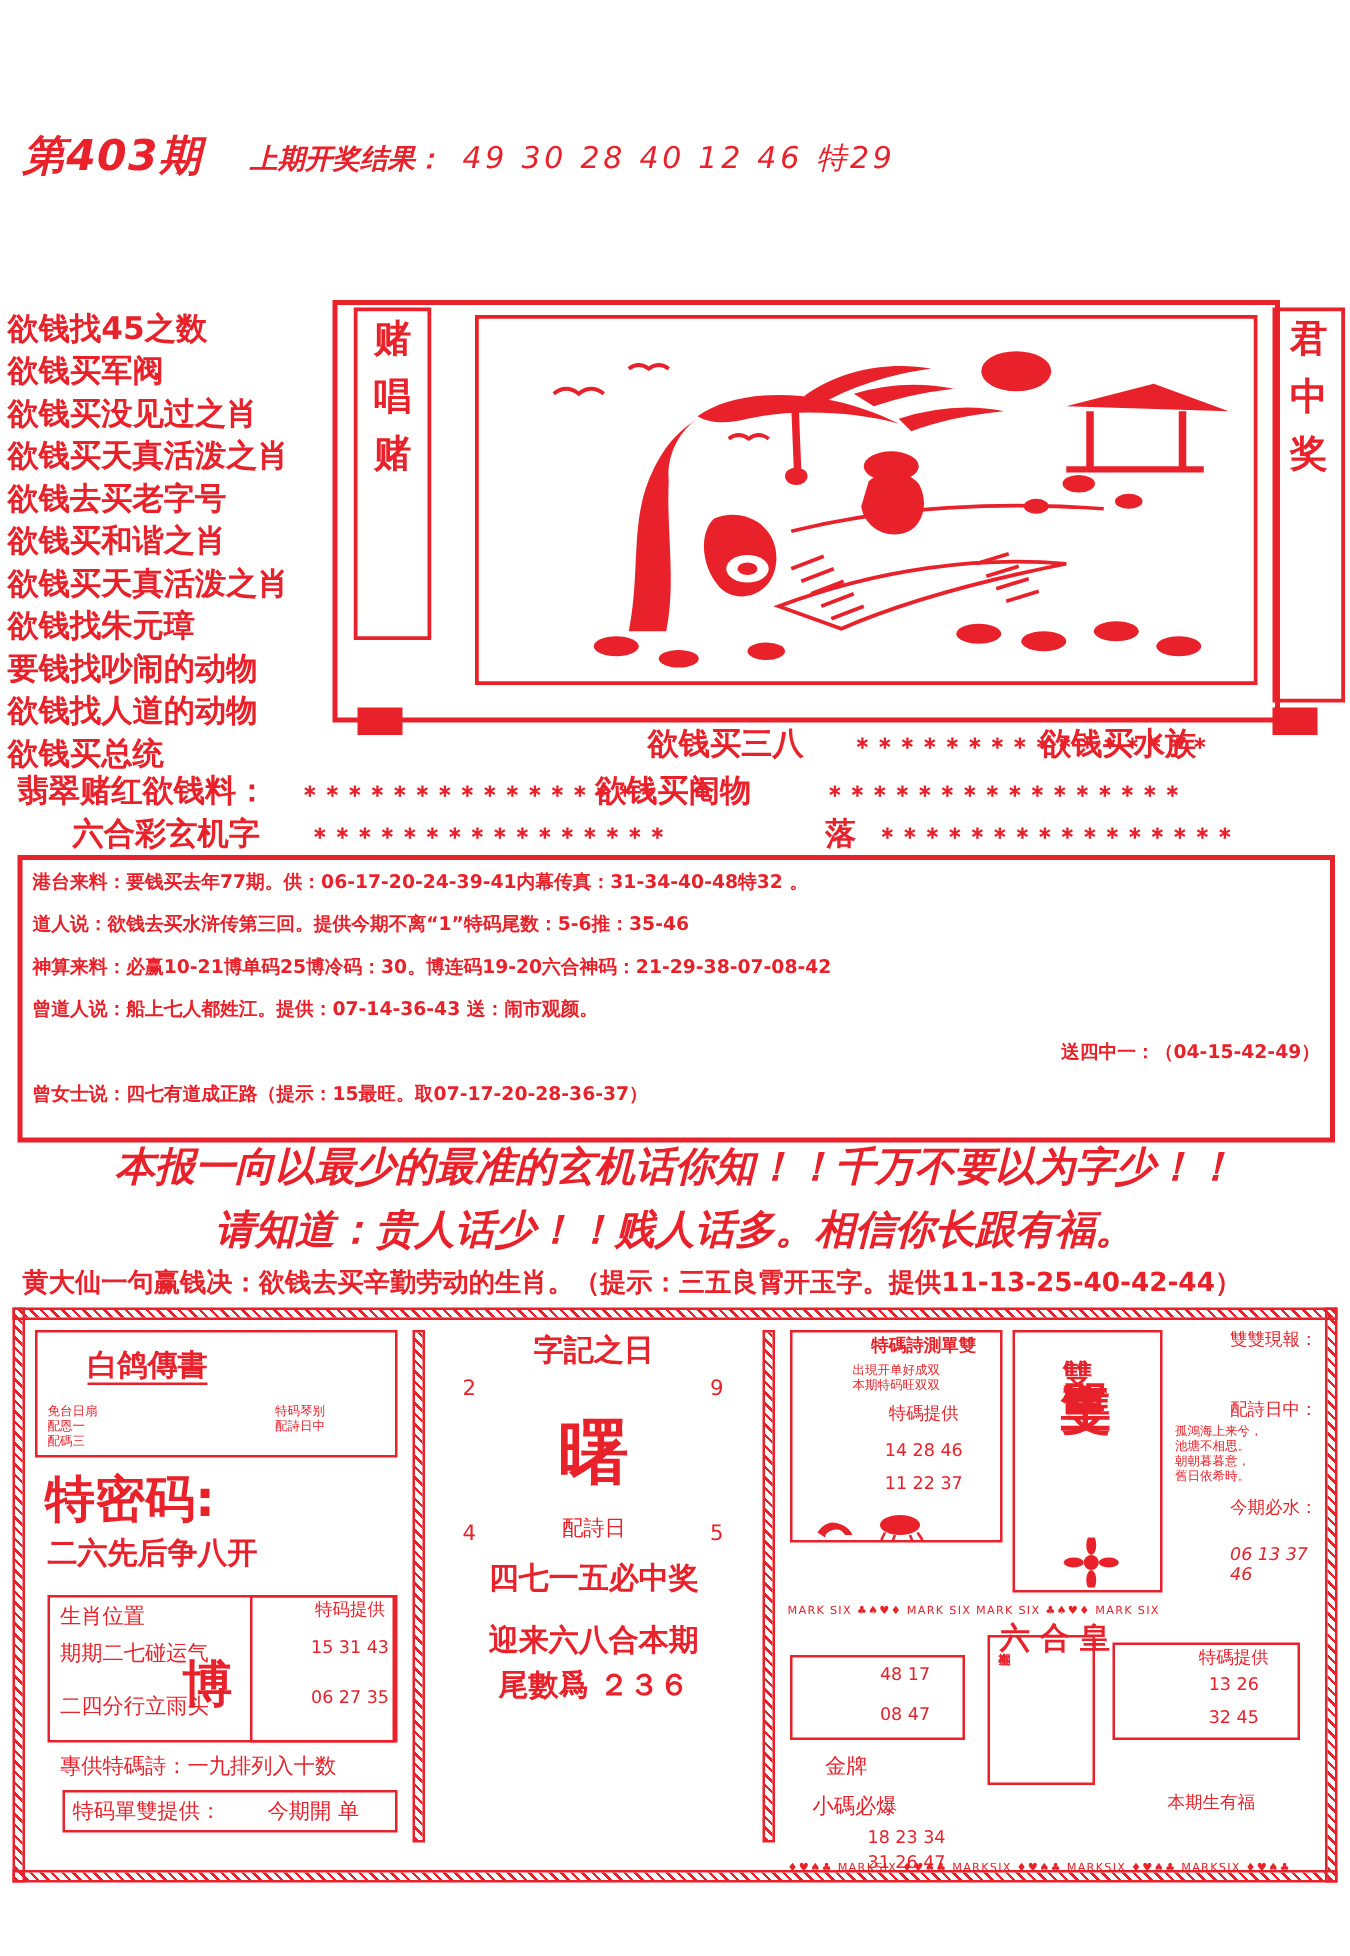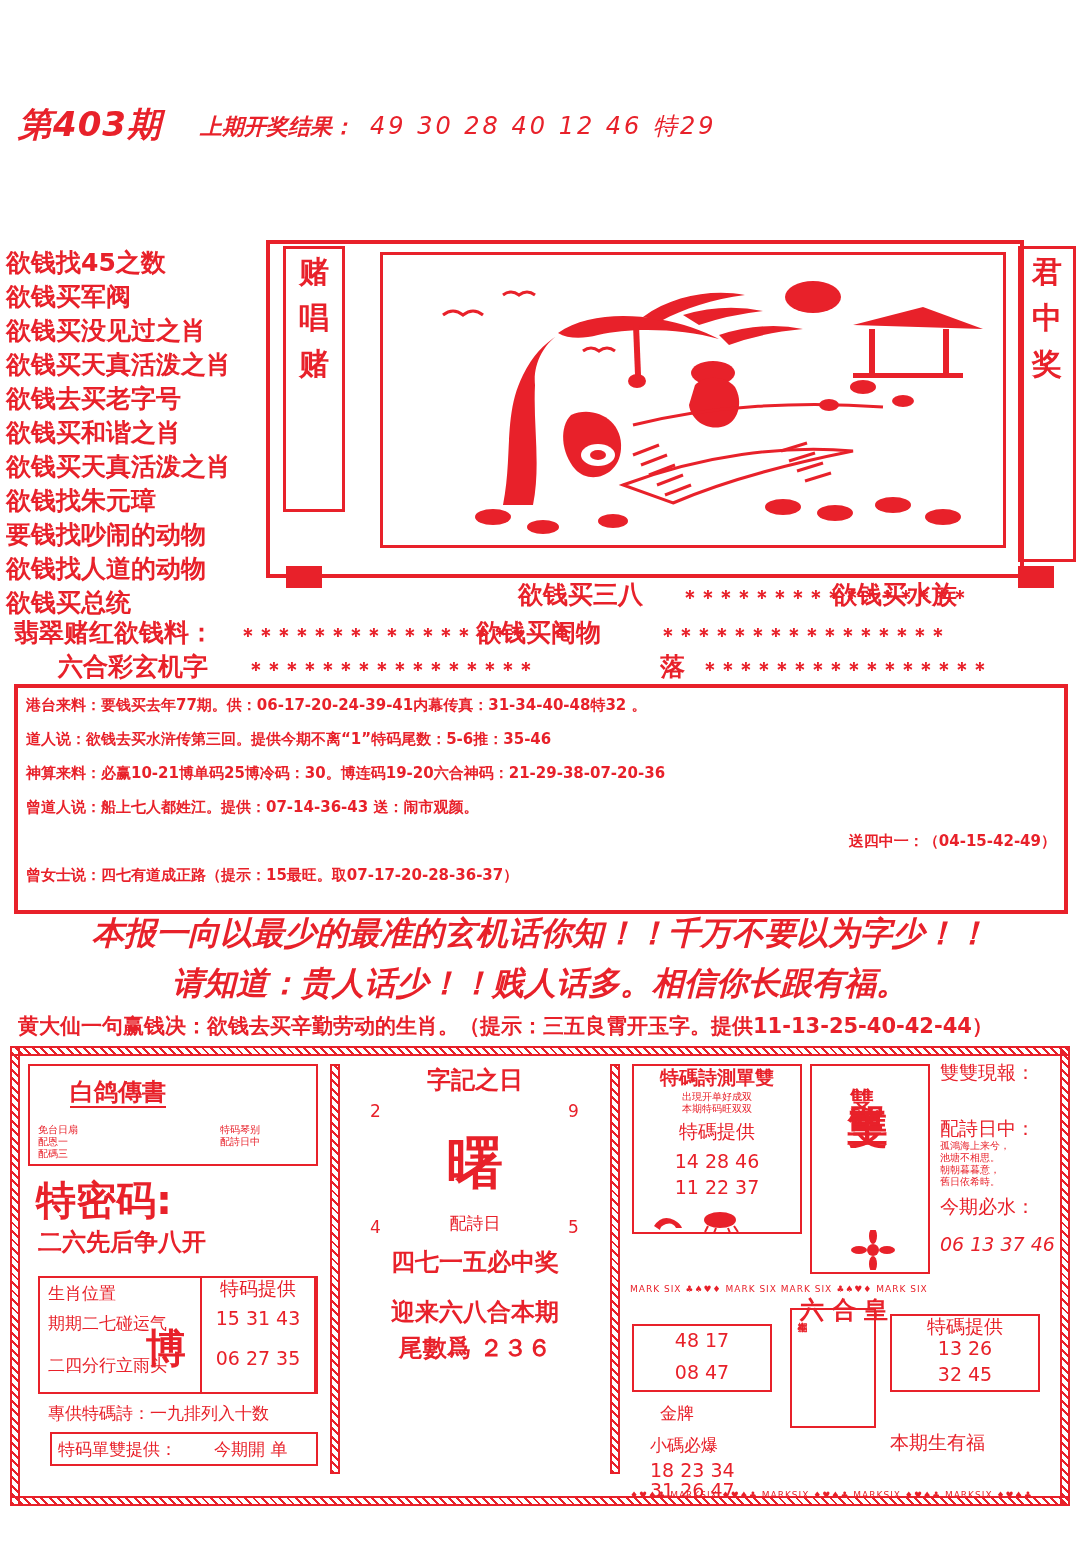--- a/index.html
+++ b/index.html
@@ -38,21 +38,21 @@
   .bigline{position:absolute;width:1080px;text-align:center;font-size:32px;font-weight:bold;font-style:italic;white-space:nowrap;}
   .huangline{position:absolute;left:18px;width:1044px;font-size:21px;font-weight:bold;white-space:nowrap;}
   
   .bottom{position:absolute;left:10px;top:1046px;width:1060px;height:460px;}
   .cell{position:absolute;border:2px solid #e8212a;box-sizing:border-box;}
   .hatch{background:
      repeating-linear-gradient(45deg,#e8212a 0 2px,transparent 2px 6px);
   }
   .b-title{font-weight:bold;text-align:center;}
   .tiny{font-size:10px;line-height:12px;}
-  .sm{font-size:19px;line-height:16px;}
+  .sm{font-size:14px;line-height:16px;padding-left:44px;}
   .md{font-size:17px;line-height:22px;}
   .lg{font-size:24px;line-height:28px;font-weight:bold;}
   .xl{font-size:40px;line-height:44px;font-weight:bold;}
   .xxl{font-size:56px;line-height:58px;font-weight:bold;}
   .center{text-align:center;}
   .vert{writing-mode:vertical-rl;text-orientation:upright;}
   .marq{font-size:9px;letter-spacing:1px;line-height:11px;white-space:nowrap;overflow:hidden;}
 </style>
 </head>
 <body>
@@ -163,21 +163,21 @@
 <div class="midline dots" style="left:658px;top:622px;">＊＊＊＊＊＊＊＊＊＊＊＊＊＊＊＊</div>
 
 <div class="midline" style="left:58px;top:650px;">六合彩玄机字</div>
 <div class="midline dots" style="left:246px;top:656px;">＊＊＊＊＊＊＊＊＊＊＊＊＊＊＊＊</div>
 <div class="midline" style="left:660px;top:650px;">落</div>
 <div class="midline dots" style="left:700px;top:656px;">＊＊＊＊＊＊＊＊＊＊＊＊＊＊＊＊</div>
 
 <div class="tipbox">
   <p>港台来料：要钱买去年77期。供：06-17-20-24-39-41内幕传真：31-34-40-48特32 。</p>
   <p>道人说：欲钱去买水浒传第三回。提供今期不离“1”特码尾数：5-6推：35-46</p>
-  <p>神算来料：必赢10-21博单码25博冷码：30。博连码19-20六合神码：21-29-38-07-20-36</p>
+  <p>神算来料：必赢10-21博单码25博冷码：30。博连码19-20六合神码：21-29-38-07-08-42</p>
   <p>曾道人说：船上七人都姓江。提供：07-14-36-43 送：闹市观颜。</p>
   <p class="tip-center">送四中一：（04-15-42-49）</p>
   <p>曾女士说：四七有道成正路（提示：15最旺。取07-17-20-28-36-37）</p>
 </div>
 
 <div class="bigline" style="top:912px;">本报一向以最少的最准的玄机话你知！！千万不要以为字少！！</div>
 <div class="bigline" style="top:962px;">请知道：贵人话少！！贱人话多。相信你长跟有福。</div>
 <div class="huangline" style="top:1012px;">黄大仙一句赢钱决：欲钱去买辛勤劳动的生肖。（提示：三五良霄开玉字。提供11-13-25-40-42-44）</div>
 
 <div class="bottom">

